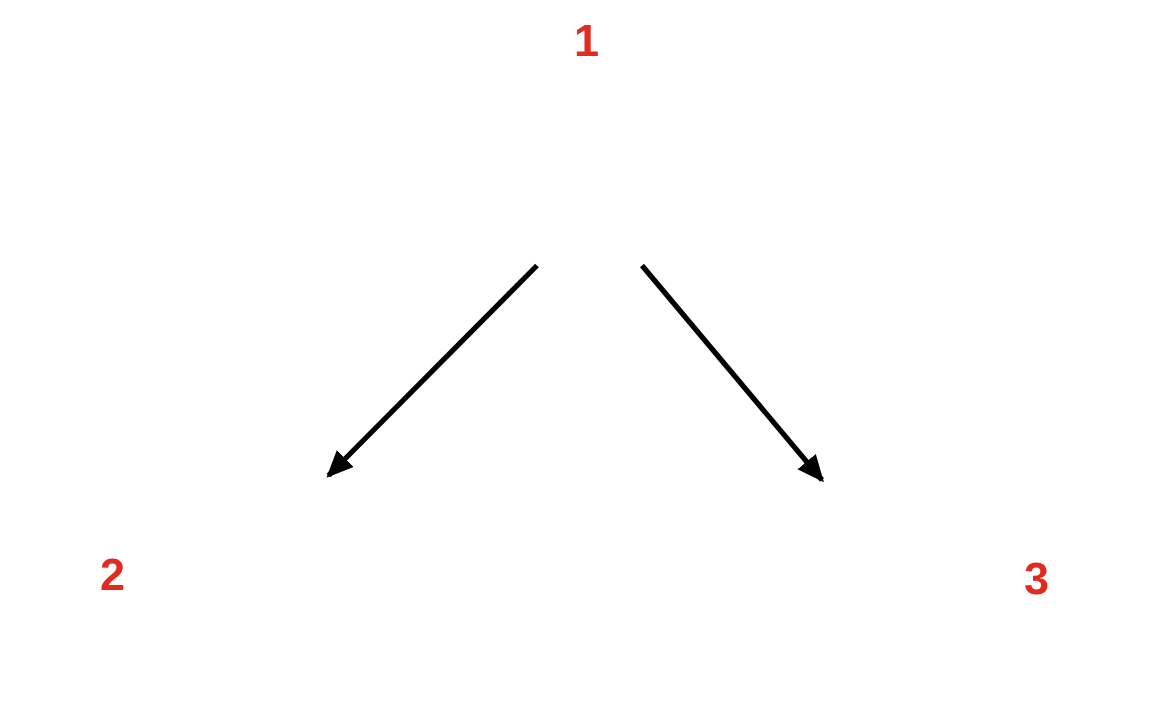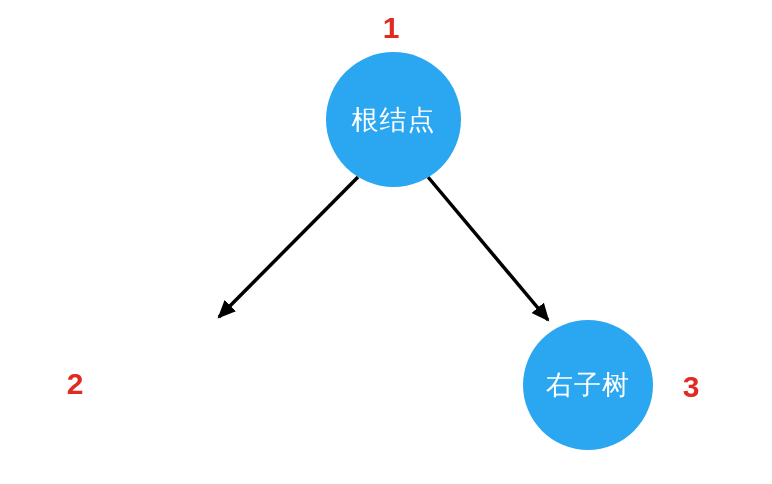--- a/index.html
+++ b/index.html
@@ -63,26 +63,20 @@
       <marker id="arrowhead" markerUnits="userSpaceOnUse" markerWidth="20" markerHeight="18" refX="16" refY="8" orient="auto">
         <path d="M0,0 L18,8 L0,16 Z" class="arrow-fill" fill="#000000"></path>
       </marker>
     </defs>
     <line x1="358" y1="177" x2="219" y2="317" class="arrow-stroke" stroke-width="3.5" marker-end="url(#arrowhead)" stroke="#000000"></line>
     <line x1="428" y1="177" x2="548" y2="320" class="arrow-stroke" stroke-width="3.5" marker-end="url(#arrowhead)" stroke="#000000"></line>
   </svg>
 
   <div class="order-label order-1">1</div>
 
-  <div class="node node-root">
-    <span>根结点</span>
-  </div>
 
   <div class="order-label order-2">2</div>
 
 
-  <div class="node node-right">
-    <span>右子树</span>
-  </div>
 
   <div class="order-label order-3">3</div>
 
 </div>
 
 </body></html>

